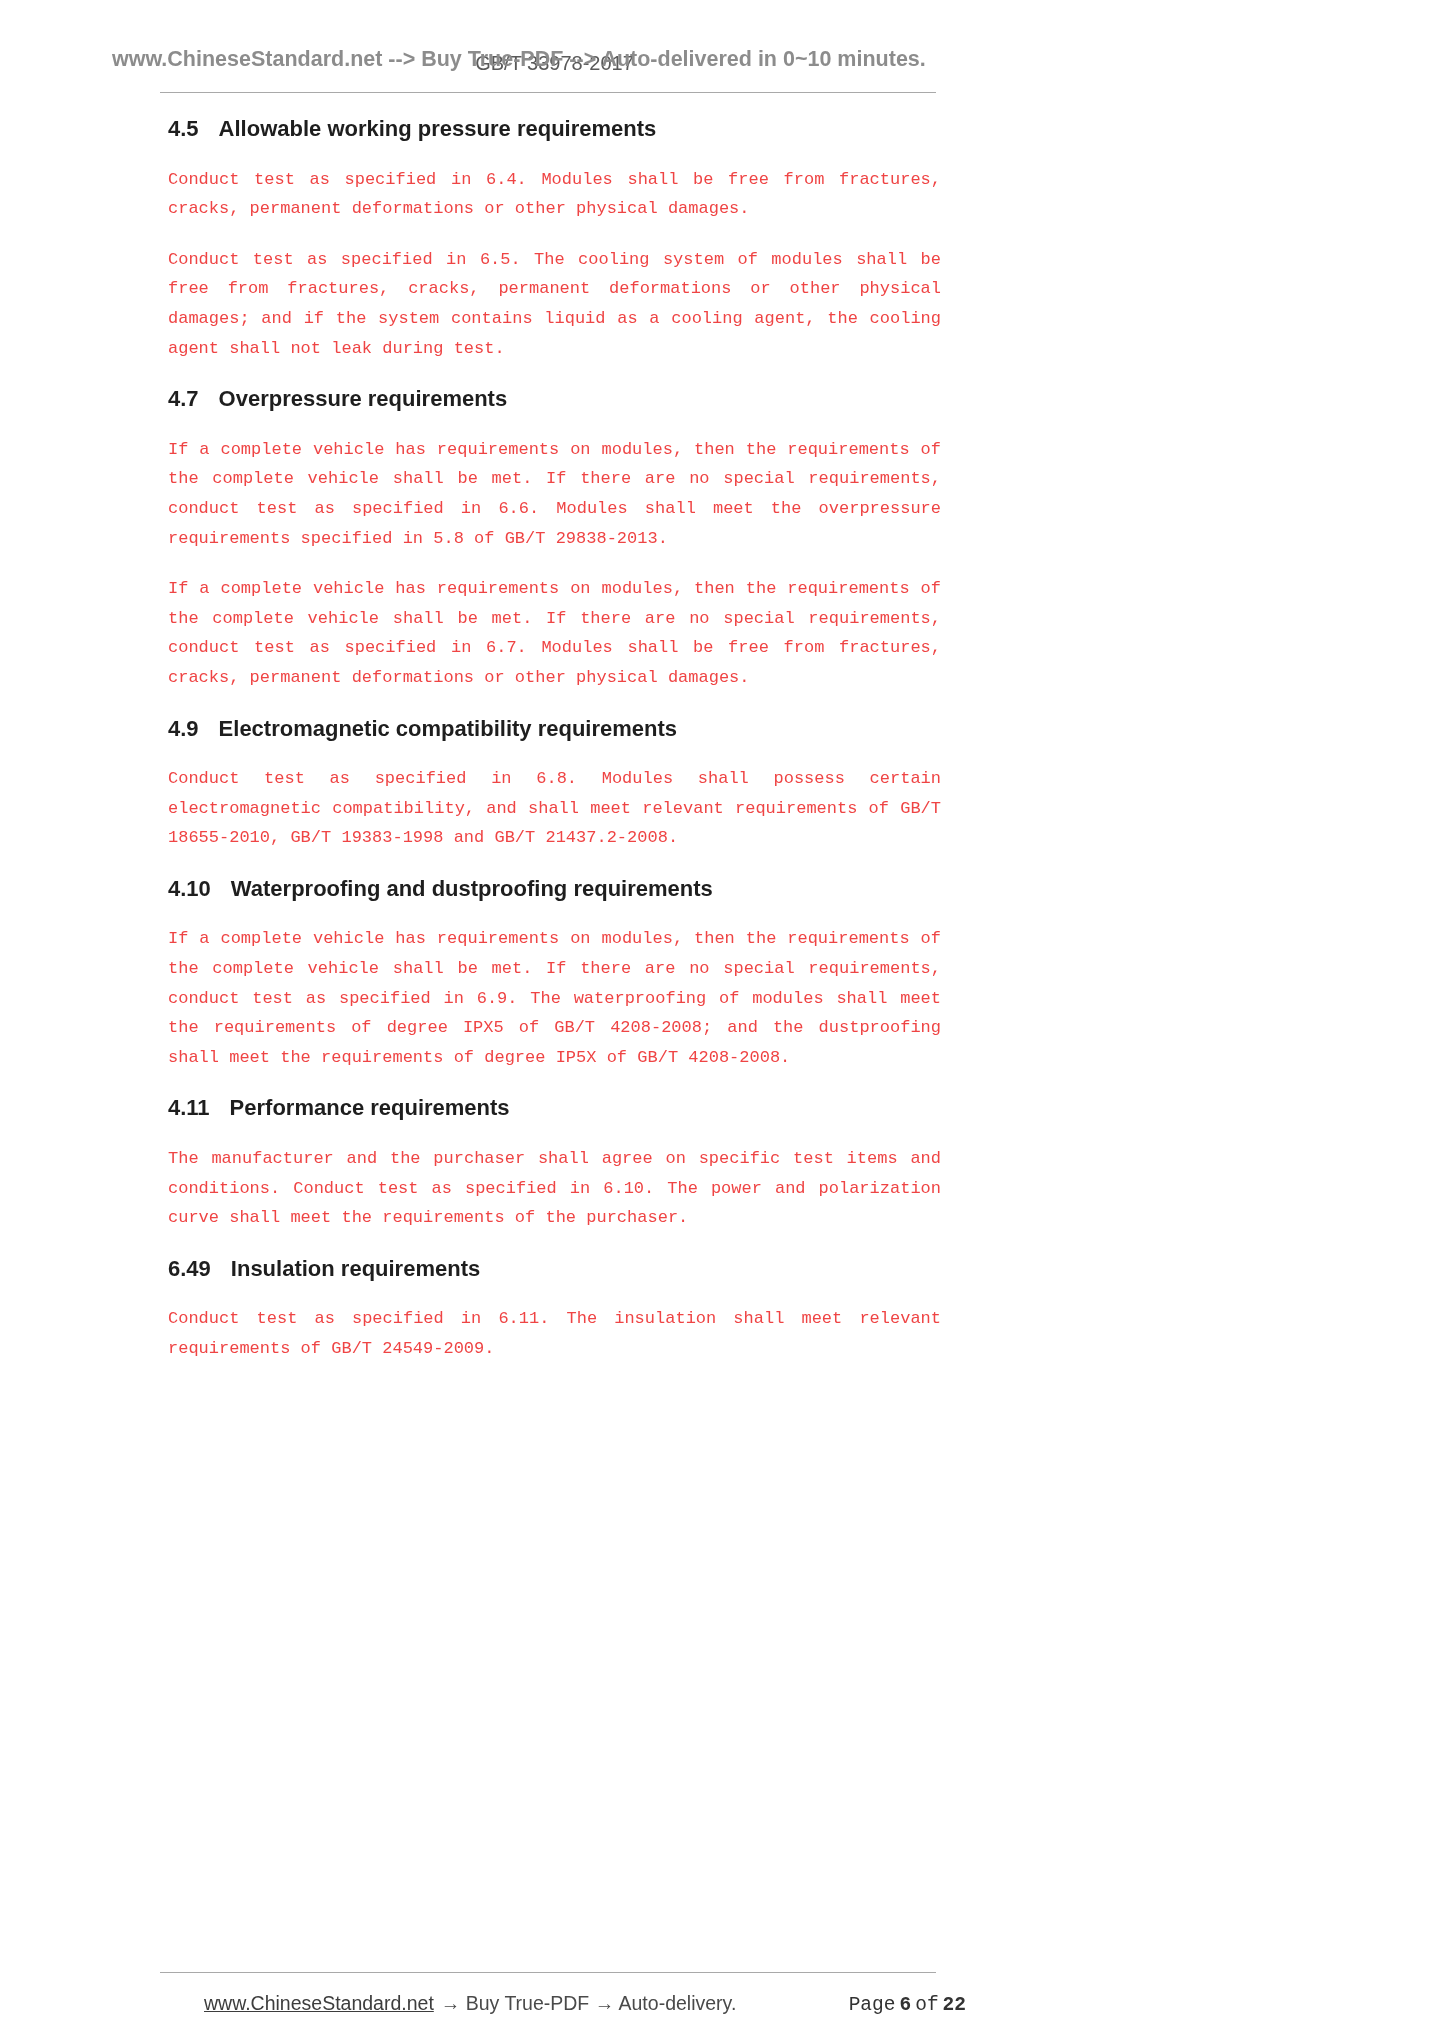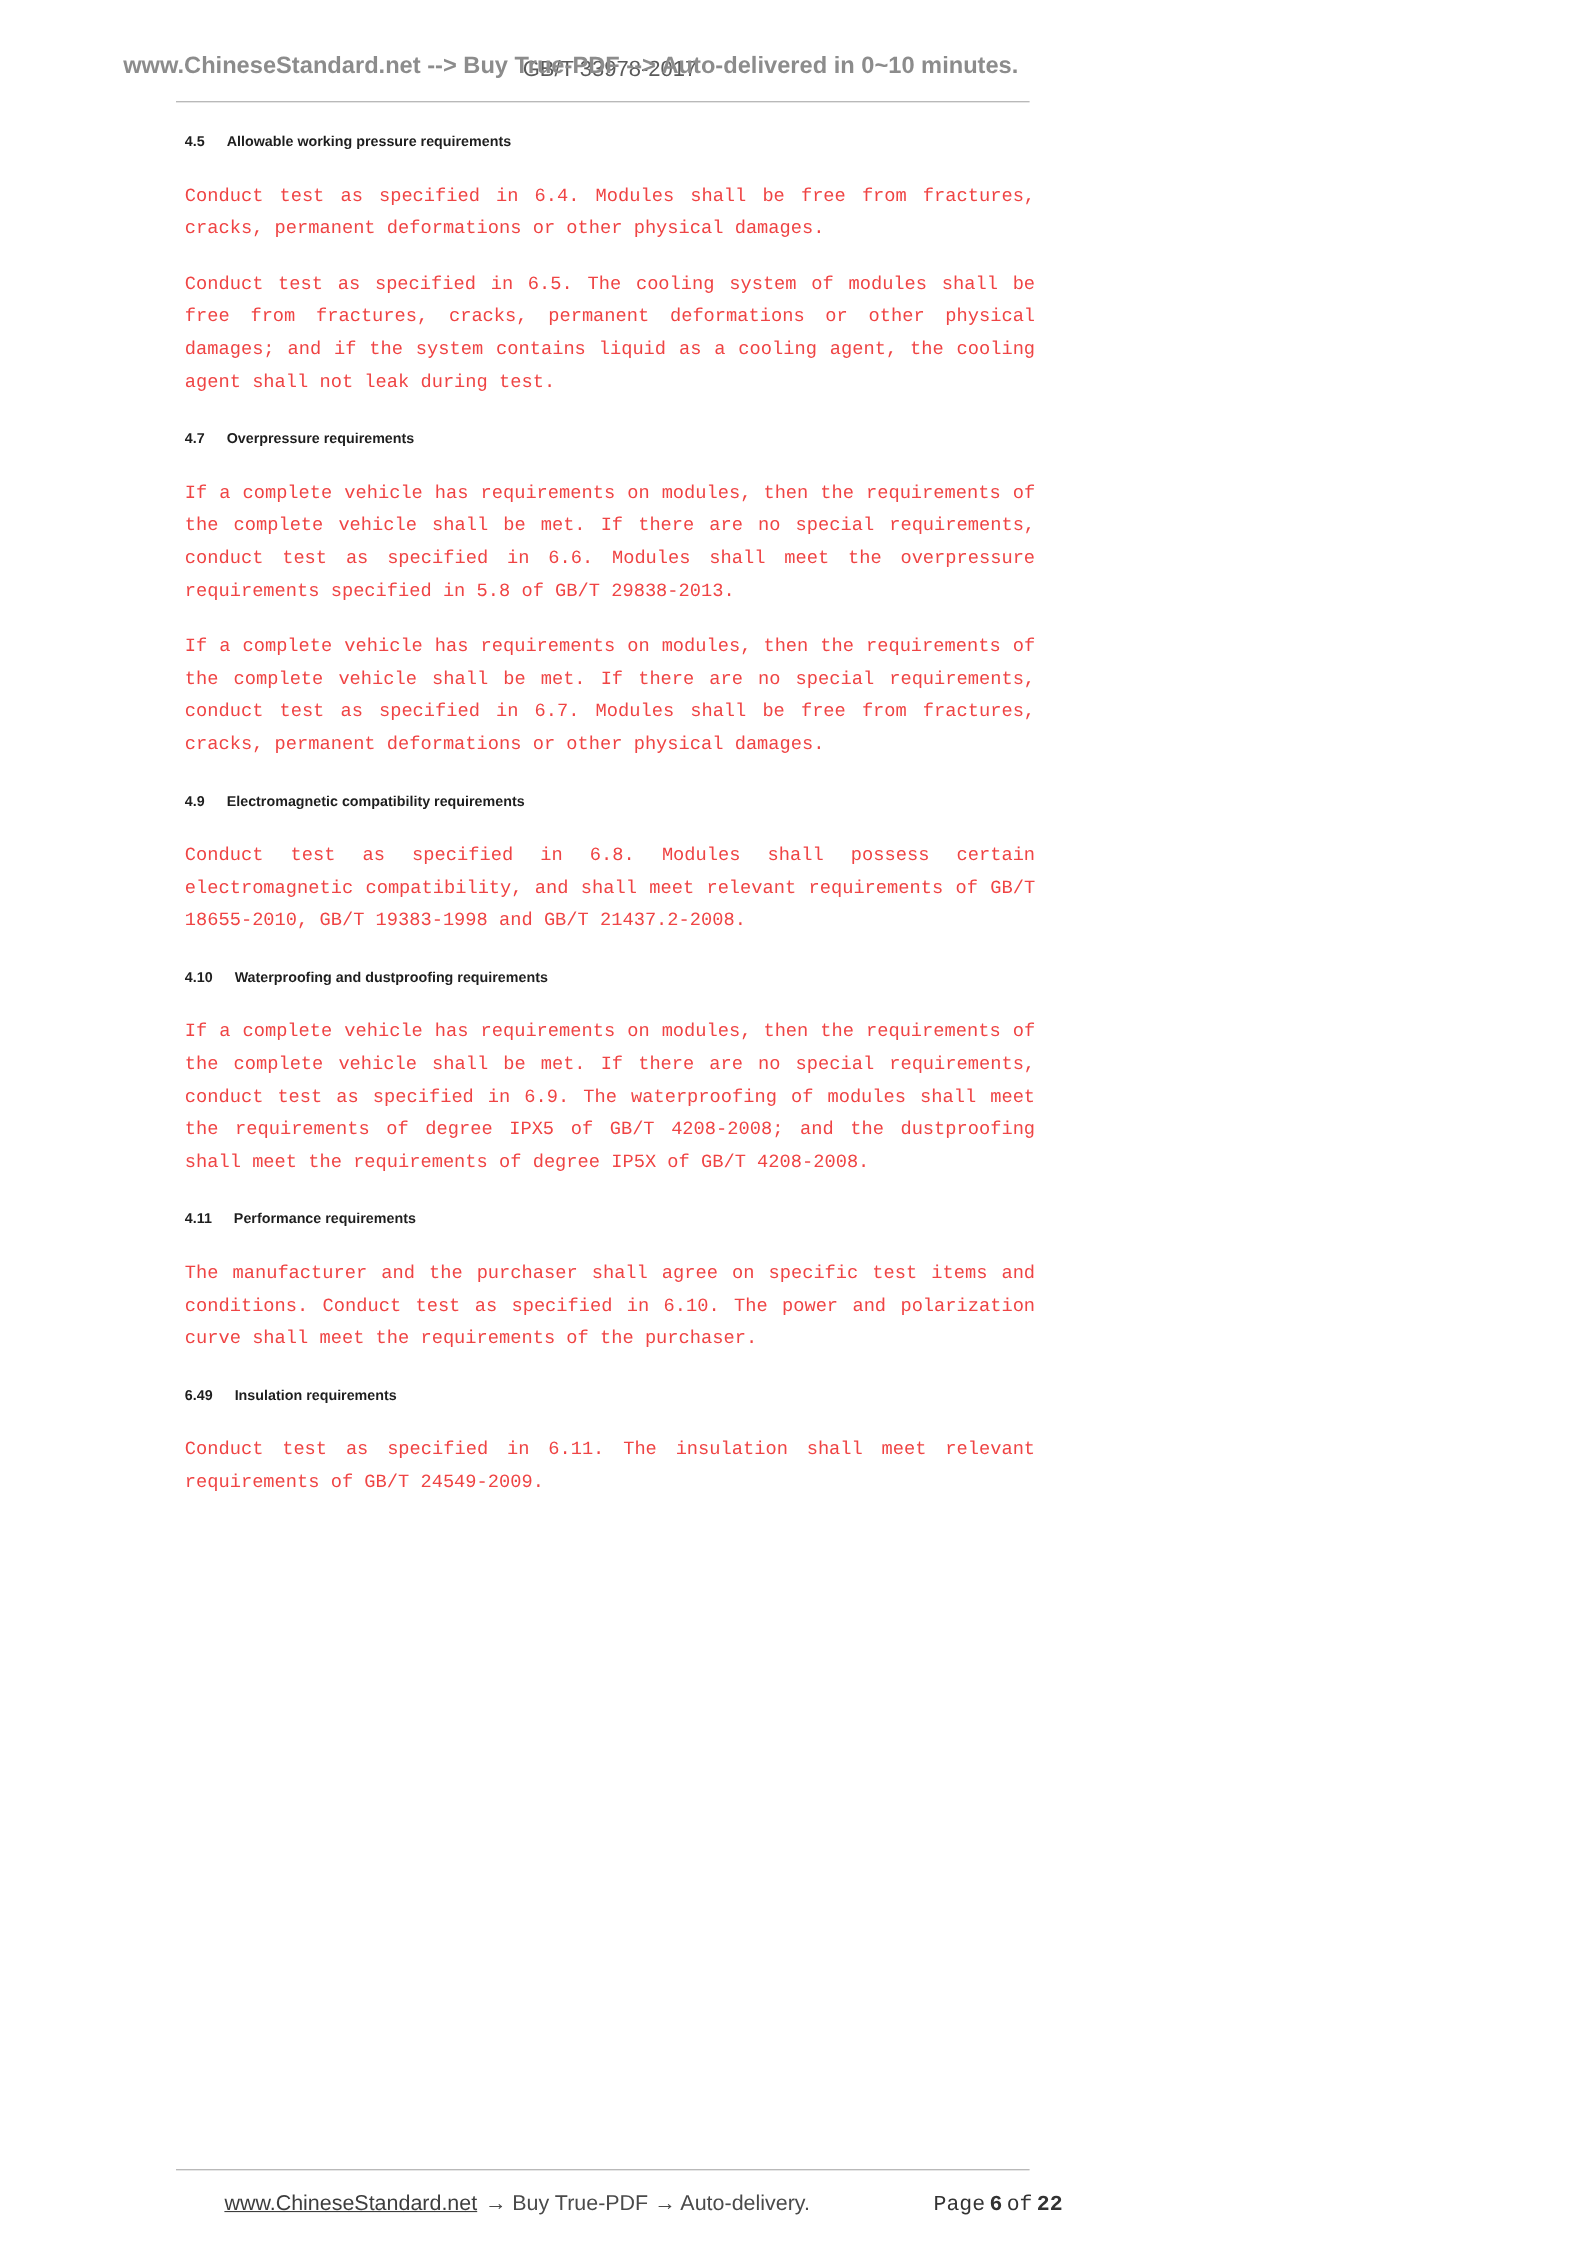--- a/index.html
+++ b/index.html
@@ -45,21 +45,21 @@
     height: 0;
   }
   
   .content {
     position: absolute;
     left: 168px;
     top: 114px;
     width: 773px;
   }
   .section-heading {
-    font-size: 13px;
+    font-size: 22px;
     font-weight: bold;
     color: #1e1e1e;
     line-height: 29.6px;
     margin: 0 0 21px 0;
   }
   .section-heading .num {
     display: inline-block;
     margin-right: 20px;
   }
   .body-text {

